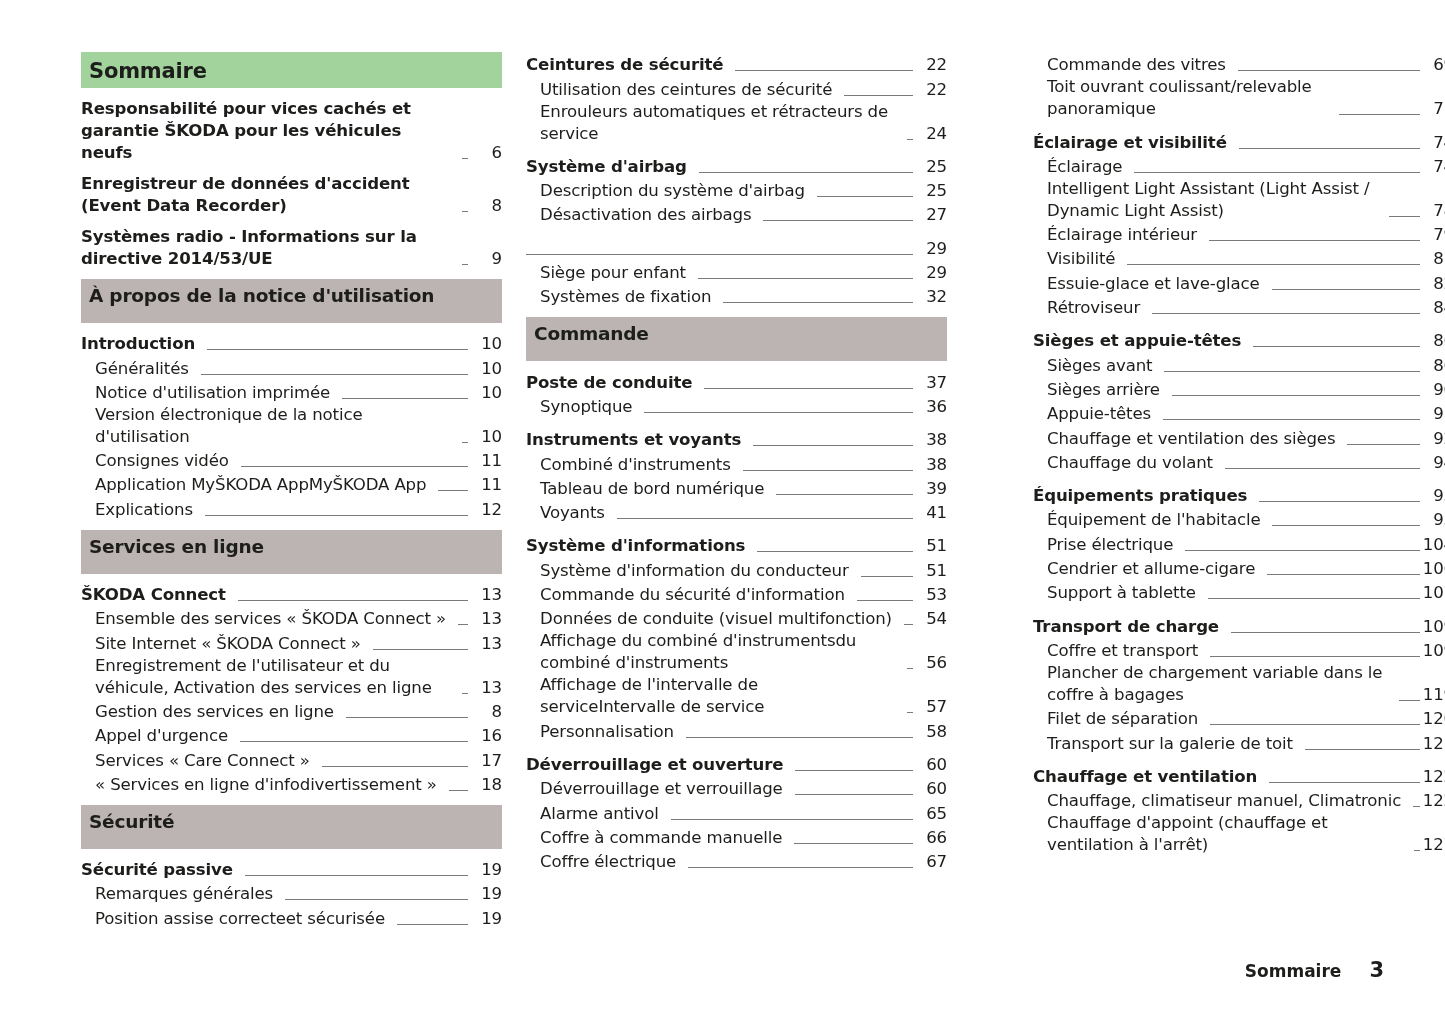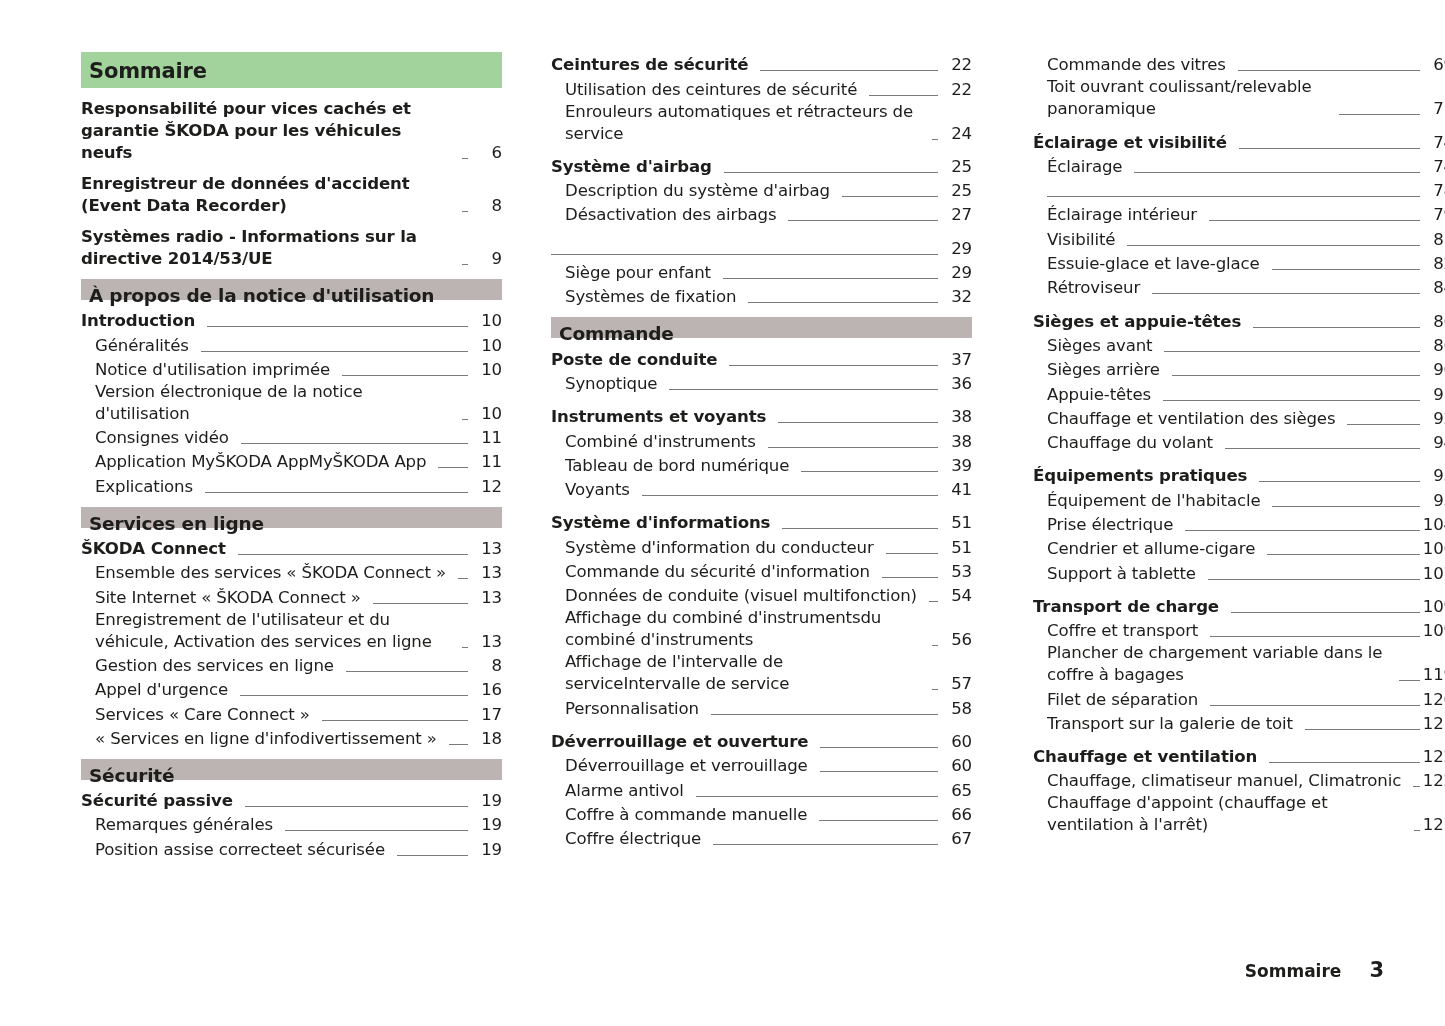--- a/index.html
+++ b/index.html
@@ -3,25 +3,25 @@
 <meta charset="utf-8">
 <style>
   html, body { margin: 0; padding: 0; background: #ffffff; }
   body {
     width: 1445px; height: 1026px; position: relative; overflow: hidden;
     font-family: "DejaVu Sans", "Liberation Sans", sans-serif;
     color: #1d1d1b;
   }
   .col { position: absolute; top: 52px; }
   #col-0 { left: 81px; width: 421px; }
-  #col-1 { left: 551px; width: 421px; }
+  #col-1 { left: 526px; width: 421px; }
   #col-2 { left: 999px; width: 421px; margin-left: 34px; }
 
   .section-bar {
-    height: 21px; line-height: 33px; padding-left: 8px;
+    height: 44px; line-height: 33px; padding-left: 8px;
     font-weight: bold; font-size: 18.5px; color: #1d1d1b;
     background: #bbb4b3; margin-bottom: 8px; letter-spacing: -0.2px;
   }
   .section-bar.green { background: #a3d39c; font-size: 21px; height: 36px; line-height: 38px; margin-bottom: 10px; }
 
   .group { margin-bottom: 9px; }
   .entry {
     display: flex; align-items: flex-end;
     font-size: 16.6px; line-height: 22px; min-height: 24.3px;
     letter-spacing: -0.15px;
@@ -346,20 +346,21 @@
         <span class="label">Éclairage et visibilité</span>
         <span class="leader"></span>
         <span class="page">74</span>
       </div>
     <div class="entry sub">
         <span class="label">Éclairage</span>
         <span class="leader"></span>
         <span class="page">74</span>
       </div>
     <div class="entry sub multi">
+        <span class="label" style="max-width:330px">Intelligent Light Assistant (Light Assist / Dynamic Light Assist)</span>
         <span class="leader"></span>
         <span class="page">78</span>
       </div>
     <div class="entry sub">
         <span class="label">Éclairage intérieur</span>
         <span class="leader"></span>
         <span class="page">79</span>
       </div>
     <div class="entry sub">
         <span class="label">Visibilité</span>

